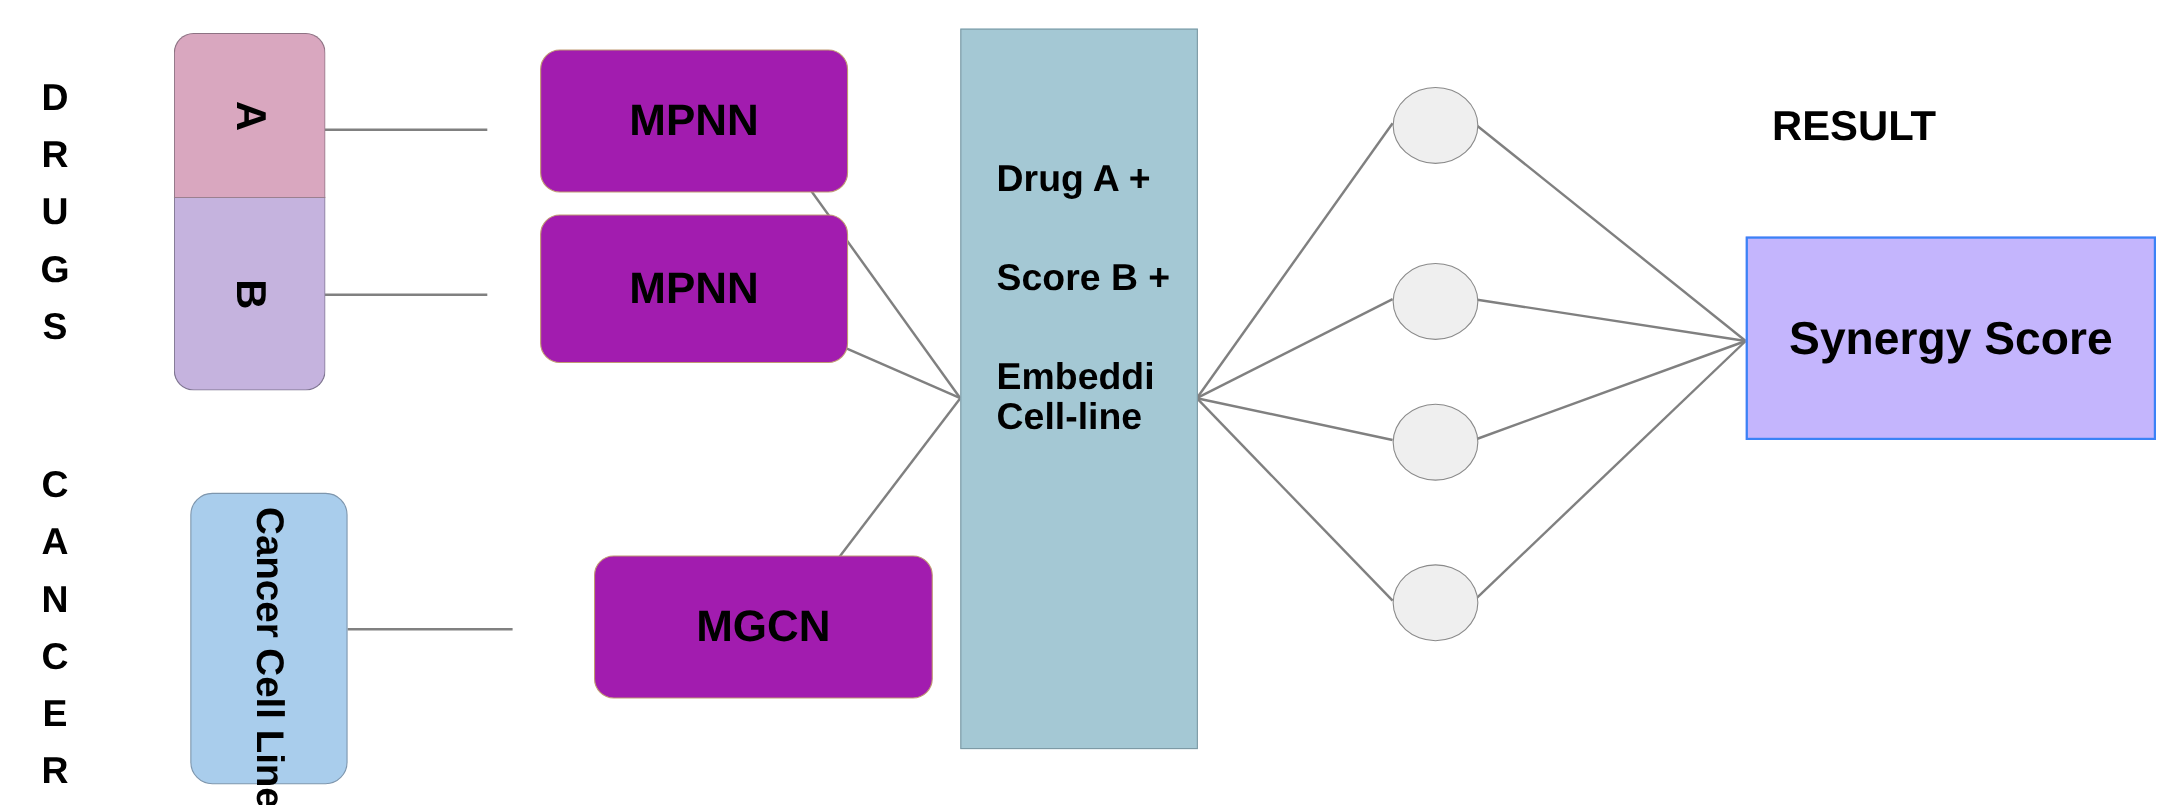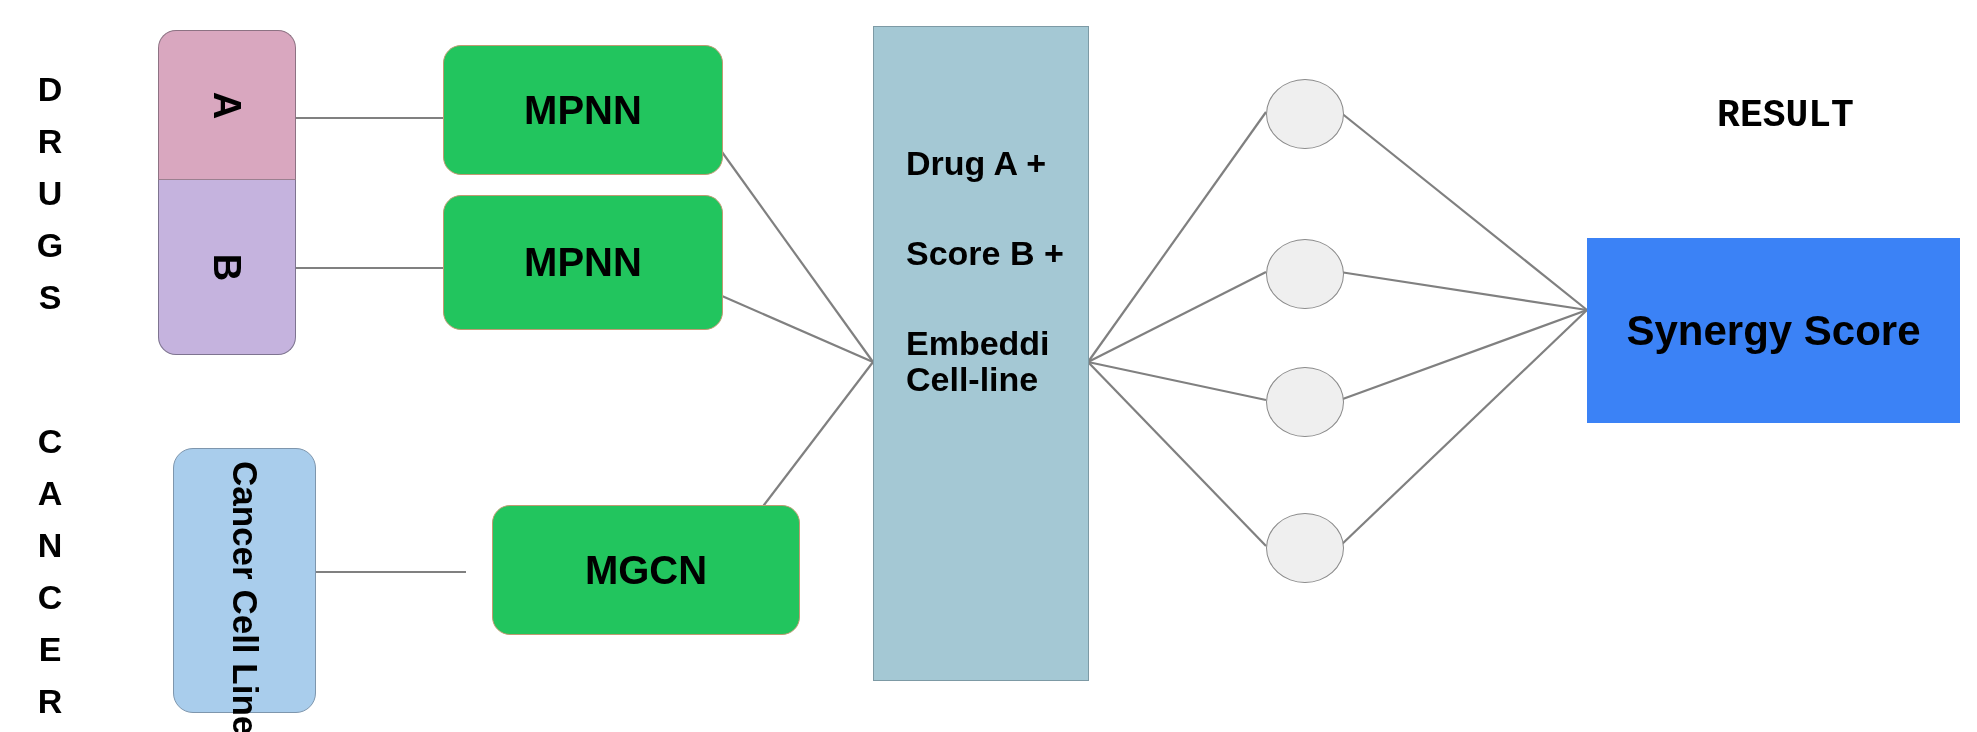--- a/index.html
+++ b/index.html
@@ -38,40 +38,40 @@
     border:1.6px solid #7e7490;
     border-radius:0 0 18px 18px;
     border-top:none;
   }
   .cellline{
     background:#A9CDEC;
     border:1.6px solid #7e96ad;
     border-radius:20px;
   }
   .mbox{
-    background:#22c55e;
+    background:#a21caf;
     border:1.6px solid #c09a72;
     border-radius:18px;
+    margin-left:48px;
   }
   .embed{
     background:#A4C8D4;
     border:1.4px solid #7d9aa5;
     border-radius:0;
     display:block;
     padding:118px 0 0 22px;
     color:#000000;font-weight:bold;
     box-sizing:border-box;
   }
   .embed .line{ line-height:1.06; }
   .embed .gap{ height:54px; }
   .result{
-    background:#3b82f6;
+    background:#c4b5fd;
     border:2px solid #3b82f6;
     border-radius:0;
-    margin-top:23px;
   }
   .rot90{
     transform:rotate(90deg);
     transform-origin:center center;
     white-space:nowrap;
     font-weight:bold;color:#000;
   }
   .rlabel{
     position:absolute;font-weight:bold;color:#000000;
     text-align:center;
@@ -161,19 +161,19 @@
     <div class="gap"></div>
     <div class="line">Embeddi</div>
     <div class="line">Cell-line</div>
   </div>
 
   <div class="nodecircle" style="left:1266px;top:79px;width:76px;height:68px;"></div>
   <div class="nodecircle" style="left:1266px;top:239px;width:76px;height:68px;"></div>
   <div class="nodecircle" style="left:1266px;top:367px;width:76px;height:68px;"></div>
   <div class="nodecircle" style="left:1266px;top:513px;width:76px;height:68px;"></div>
 
-  <div class="rlabel" style="left:1599px;top:94px;width:373px;font-size:38px;font-family:Liberation Mono, monospace;">RESULT</div>
+  <div class="rlabel" style="left:1499px;top:94px;width:373px;font-size:38px;">RESULT</div>
 
   <div class="node rbox result" style="left:1587px;top:215px;width:373px;height:185px;font-size:42px;">
     <span>Synergy Score</span>
   </div>
 
 </div>
 
 </body></html>

